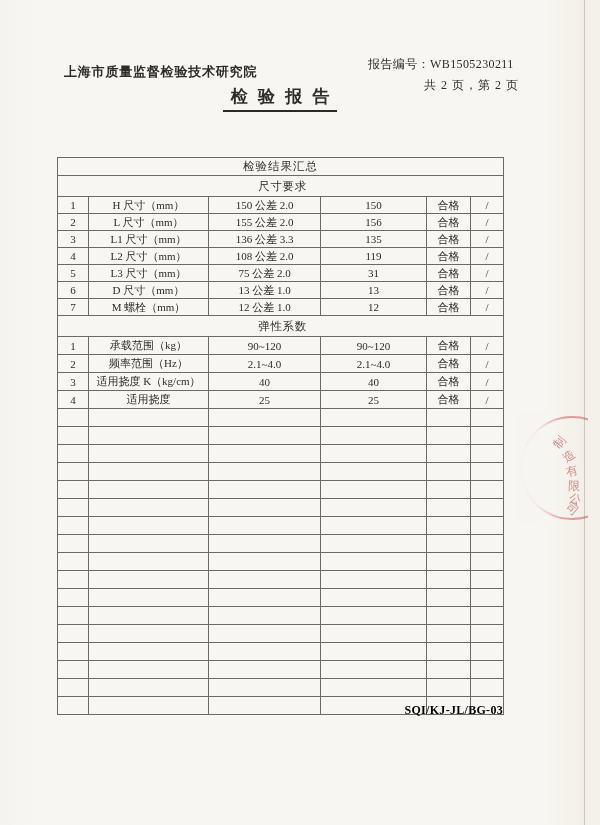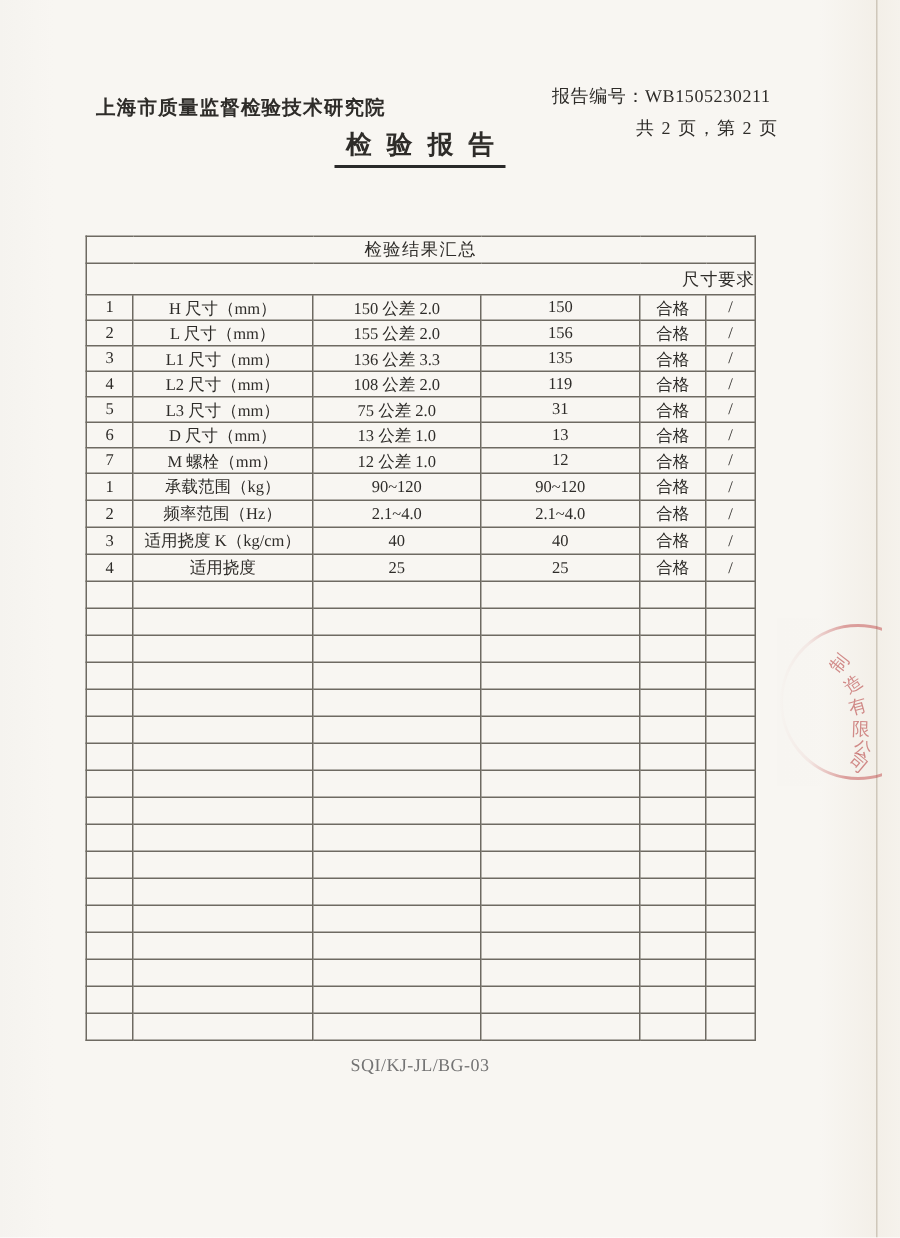--- a/index.html
+++ b/index.html
@@ -21,28 +21,28 @@
   .report-table{position:absolute;left:57px;top:117px;width:446px;
     border-collapse:collapse;table-layout:fixed;font-size:11px;margin-top:40px;}
   .report-table td,.report-table th{
     border:1px solid #6e6a62;font-weight:normal;text-align:center;
     vertical-align:middle;padding:0;overflow:hidden;}
   .summary-row td{height:17px;font-size:11.5px;letter-spacing:1px;}
   .header-row th{height:33px;font-size:11.5px;line-height:1.3;}
   .header-row th span{display:inline-block;word-break:break-all;line-height:1.3;}
   .header-row th.narrow span{width:1.05em;}
   .header-row th.mid span{width:2.1em;}
-  .section-row td{height:20px;text-align:right;padding-left:4px;font-size:11.5px;letter-spacing:0.6px;}
+  .section-row td{height:20px;text-align:center;padding-left:4px;font-size:11.5px;letter-spacing:0.6px;}
   tr.dim td{height:16px;}
   tr.el td{height:17px;}
   tr.blank td{height:18px;letter-spacing:1px;}
   tr.empty td{height:17px;}
   
-  .form-code{position:absolute;left:57px;top:703px;width:446px;text-align:center;
-    font-size:12px;letter-spacing:0.3px;color:#737373;}
+  .form-code{position:absolute;left:57px;top:703px;width:446px;text-align:right;
+    font-size:12px;letter-spacing:0.3px;color:#000000;font-weight:bold;}
   
   .stamp{position:absolute;left:518px;top:412px;width:70px;height:112px;overflow:hidden;pointer-events:none;}
   .stamp-ring{position:absolute;left:2px;top:4px;width:100px;height:100px;z-index:1;
     border:2.5px solid rgba(193,74,74,0.5);border-radius:50%;}
   .stamp-fade{position:absolute;left:0;top:0;width:46px;height:112px;z-index:2;
     background:linear-gradient(90deg,rgba(247,245,241,1) 0%,rgba(247,245,241,0.85) 45%,rgba(247,245,241,0) 100%);}
   .stamp-char{position:absolute;z-index:3;font-size:12px;color:rgba(186,72,72,0.62);
     font-family:"Liberation Serif","DejaVu Serif",serif;}
 </style>
 </head>
@@ -127,20 +127,23 @@
           <td>/</td>
         </tr>
         <tr class="dim">
           <td>7</td>
           <td>M 螺栓（mm）</td>
           <td>12 公差 1.0</td>
           <td>12</td>
           <td>合格</td>
           <td>/</td>
         </tr>
+        <tr class="section-row">
+          <td colspan="6">弹性系数</td>
+        </tr>
         <tr class="el">
           <td>1</td>
           <td>承载范围（kg）</td>
           <td>90~120</td>
           <td>90~120</td>
           <td>合格</td>
           <td>/</td>
         </tr>
         <tr class="el">
           <td>2</td>

